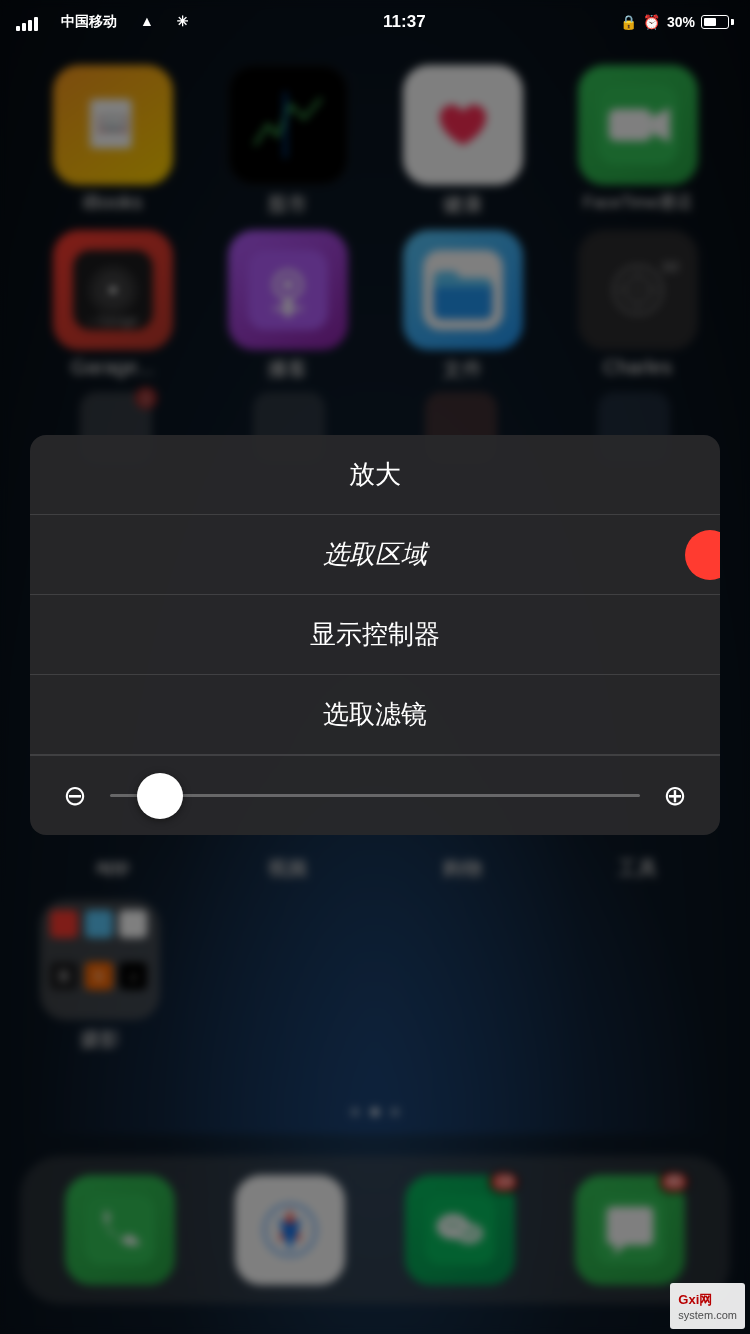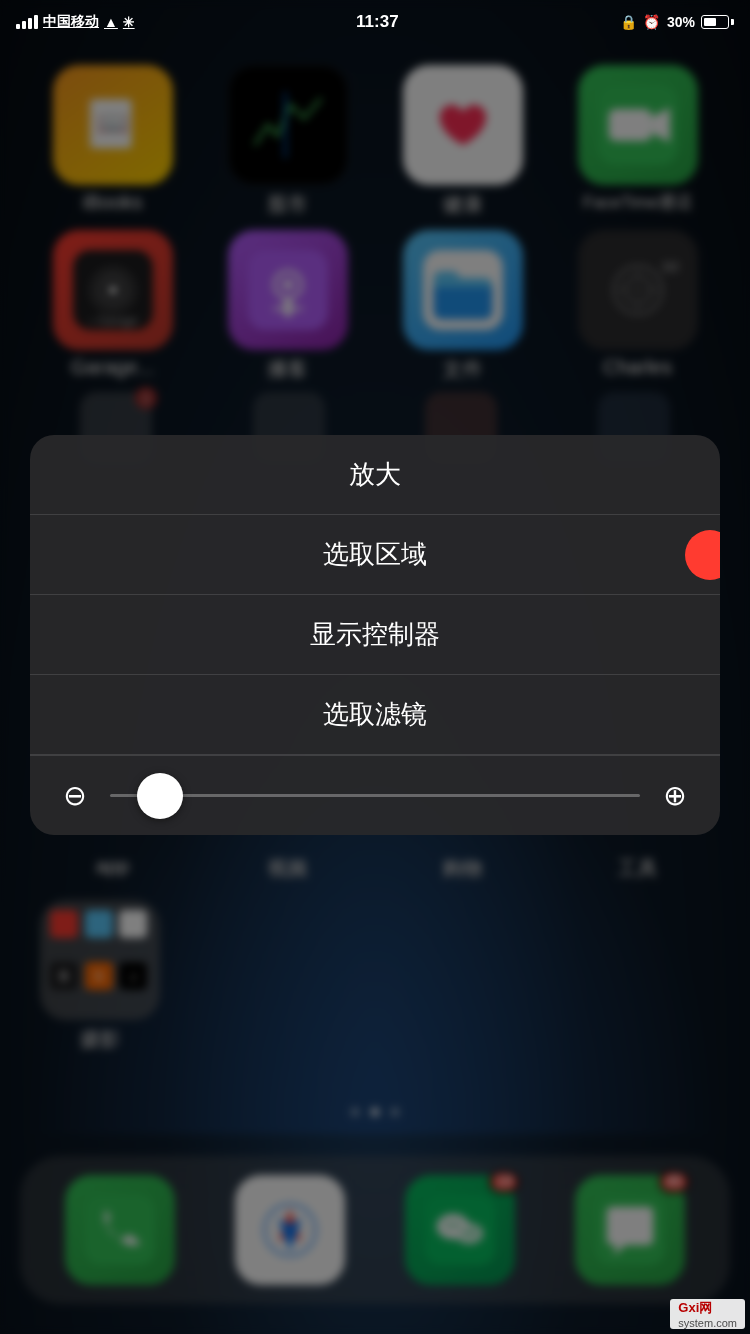--- a/index.html
+++ b/index.html
@@ -40,21 +40,21 @@
       height: 44px;
       display: flex;
       align-items: center;
       justify-content: space-between;
       padding: 0 16px;
       z-index: 100;
       color: white;
       font-size: 15px;
       font-weight: 600;
     }
-    .status-left { display: flex; align-items: center; gap: 5px; text-decoration: underline; }
+    .status-left { display: flex; gap: 23px; }
     .status-center { font-size: 17px; font-weight: 600; }
     .status-right { display: flex; align-items: center; gap: 6px; font-size: 14px; }
     .signal-bars { display: flex; align-items: flex-end; gap: 2px; }
     .signal-bar {
       background: white;
       width: 4px;
       border-radius: 1px;
     }
     .battery-icon {
       display: flex;
@@ -160,21 +160,21 @@
       backdrop-filter: blur(4px);
     }
 
     
     .context-menu {
       position: absolute;
       left: 30px;
       right: 30px;
       top: 435px;
       background: rgba(40,40,42,0.95);
-      border-radius: 24px;
+      border-radius: 16px;
       z-index: 60;
       overflow: hidden;
     }
     .menu-item {
       padding: 0 30px;
       height: 80px;
       display: flex;
       align-items: center;
       justify-content: center;
       color: white;
@@ -327,21 +327,21 @@
 
     
     .watermark {
       position: absolute;
       bottom: 5px;
       right: 5px;
       z-index: 200;
       background: white;
       color: #333;
       font-size: 14px;
-      padding: 0 8px;
+      padding: 8px 8px;
       border-radius: 3px;
       opacity: 0.9;
     }
 
     
     .partial-dock-strip {
       position: absolute;
       top: 388px;
       left: 0;
       right: 0;
@@ -504,21 +504,21 @@
   </div>
   <div style="width:72px;height:72px;border-radius:16px;background:rgba(150,150,150,0.4);"></div>
   <div style="width:72px;height:72px;border-radius:16px;background:rgba(180,100,80,0.5);"></div>
   <div style="width:72px;height:72px;border-radius:16px;background:rgba(100,120,150,0.4);"></div>
 </div>
 
 <div class="overlay"></div>
 
 <div class="context-menu">
   <div class="menu-item">放大</div>
-  <div class="menu-item" style="position:relative;">
+  <div class="menu-item" style="position:relative;font-style:italic;">
     <span>选取区域</span>
     <div class="red-btn"></div>
   </div>
   <div class="menu-item">显示控制器</div>
   <div class="menu-item">选取滤镜</div>
 
   <div class="zoom-slider-row">
     <div class="zoom-minus">⊖</div>
     <div class="slider-track">
       <div class="slider-thumb"></div>

